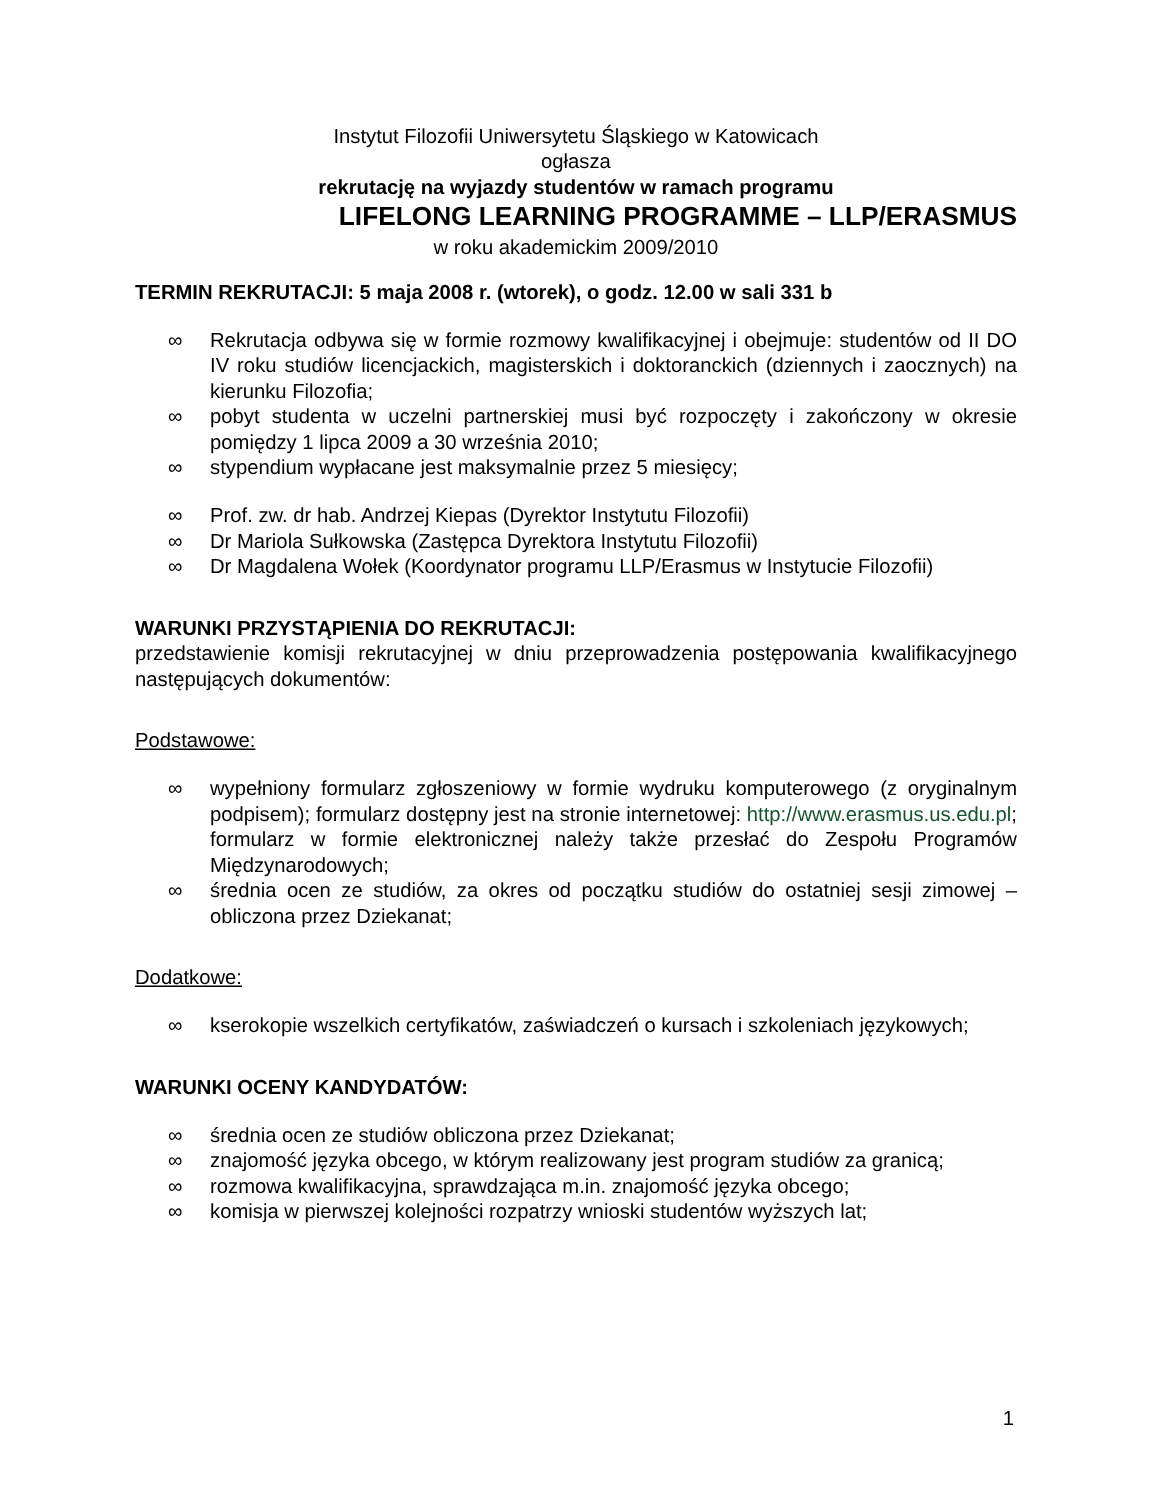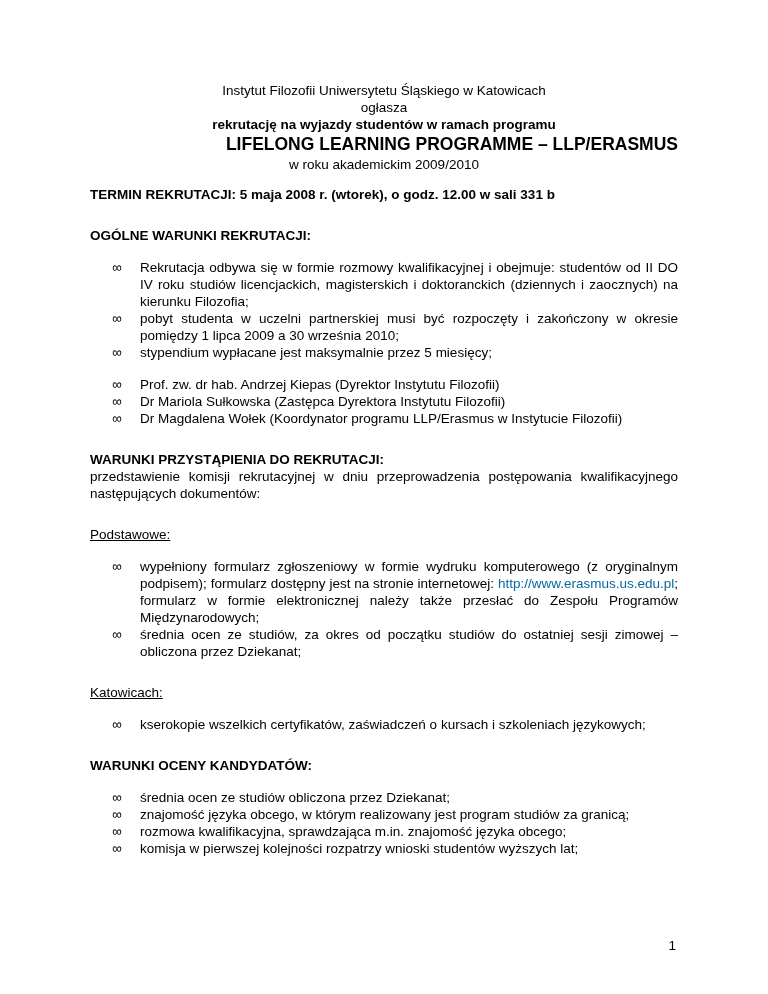--- a/index.html
+++ b/index.html
@@ -43,21 +43,21 @@
   .list { margin-top: 15px; }
   .li { display: flex; padding-left: 22px; }
   .bullet {
     flex: 0 0 28px;
     width: 28px;
   }
   .li-text {
     flex: 1;
     text-align: justify;
   }
-  .link { color: #0369a1; cursor: pointer; }
+  .link { color: #14532d; cursor: pointer; }
   .page-number {
     position: absolute;
     right: 92px;
     bottom: 40px;
   }
 </style>
 </head>
 <body>
 
 <div class="page">
@@ -65,21 +65,20 @@
   <div>
     <div class="hdr-line">Instytut Filozofii Uniwersytetu Śląskiego w Katowicach</div>
     <div class="hdr-line">ogłasza</div>
     <div class="hdr-line bold">rekrutację na wyjazdy studentów w ramach programu</div>
     <div class="program-title">LIFELONG LEARNING PROGRAMME – LLP/ERASMUS</div>
     <div class="hdr-line">w roku akademickim 2009/2010</div>
   </div>
 
   <div class="termin">TERMIN REKRUTACJI: 5 maja 2008 r. (wtorek), o godz. 12.00 w sali 331 b</div>
 
-  <div class="section-heading">OGÓLNE WARUNKI REKRUTACJI:</div>
   <div class="list">
     <div class="li">
       <span class="bullet">∞</span>
       <span class="li-text">Rekrutacja odbywa się w formie rozmowy kwalifikacyjnej i obejmuje: studentów od II DO IV roku studiów licencjackich, magisterskich i doktoranckich (dziennych i zaocznych) na kierunku Filozofia;</span>
     </div>
     <div class="li">
       <span class="bullet">∞</span>
       <span class="li-text">pobyt studenta w uczelni partnerskiej musi być rozpoczęty i zakończony w okresie pomiędzy 1 lipca 2009 a 30 września 2010;</span>
     </div>
     <div class="li">
@@ -111,21 +110,21 @@
     <div class="li">
       <span class="bullet">∞</span>
       <span class="li-text"><span>wypełniony formularz zgłoszeniowy w formie wydruku komputerowego (z oryginalnym podpisem); formularz dostępny jest na stronie internetowej: </span><a class="link">http://www.erasmus.us.edu.pl</a><span>; formularz w formie elektronicznej należy także przesłać do Zespołu Programów Międzynarodowych;</span></span>
     </div>
     <div class="li">
       <span class="bullet">∞</span>
       <span class="li-text">średnia ocen ze studiów, za okres od początku studiów do ostatniej sesji zimowej – obliczona przez Dziekanat;</span>
     </div>
   </div>
 
-  <div class="sub-heading">Katowicach:</div>
+  <div class="sub-heading">Dodatkowe:</div>
   <div class="list">
     <div class="li">
       <span class="bullet">∞</span>
       <span class="li-text">kserokopie wszelkich certyfikatów, zaświadczeń o kursach i szkoleniach językowych;</span>
     </div>
   </div>
 
   <div class="section-heading">WARUNKI OCENY KANDYDATÓW:</div>
   <div class="list">
     <div class="li">

